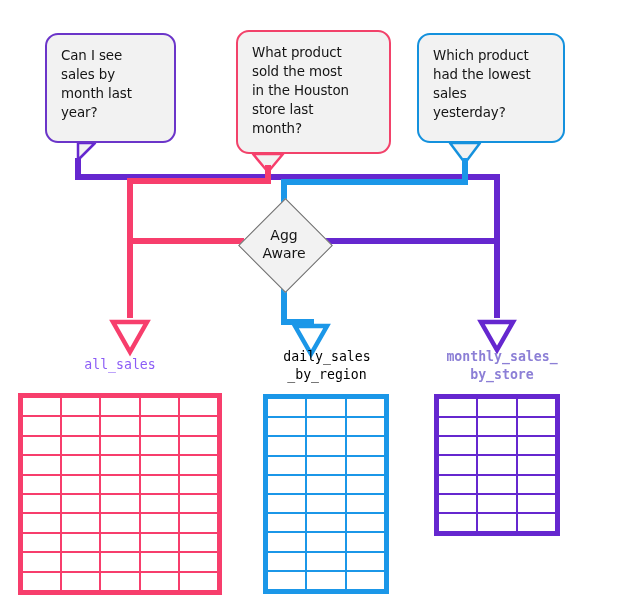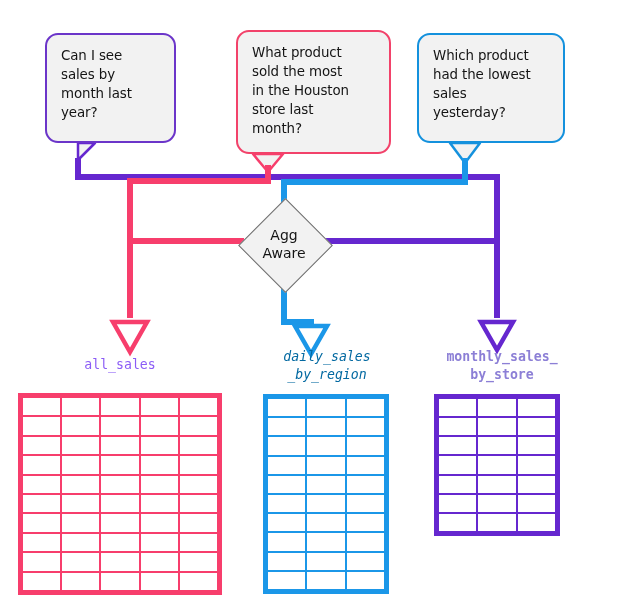--- a/index.html
+++ b/index.html
@@ -84,21 +84,21 @@
   .table-caption {
     position: absolute;
     font-family: "DejaVu Sans Mono", "Liberation Mono", monospace;
     font-size: 13.2px;
     line-height: 1.33;
     text-align: center;
     white-space: pre-line;
     letter-spacing: 0px;
   }
   #caption-0 { left: 20px;  top: 356px; width: 200px; color: #8b5cf6; }
-  #caption-1 { left: 252px; top: 348px; width: 150px; color: #0369a1; font-style: italic; }
+  #caption-1 { left: 252px; top: 348px; width: 150px; color: #000000; }
   #caption-2 { left: 412px; top: 348px; width: 180px; color: #8c7fd6; font-weight: bold; }
 
   
   .table-grid {
     position: absolute;
     box-sizing: border-box;
     display: grid;
     background: #ffffff;
   }
   .table-grid .cell {

